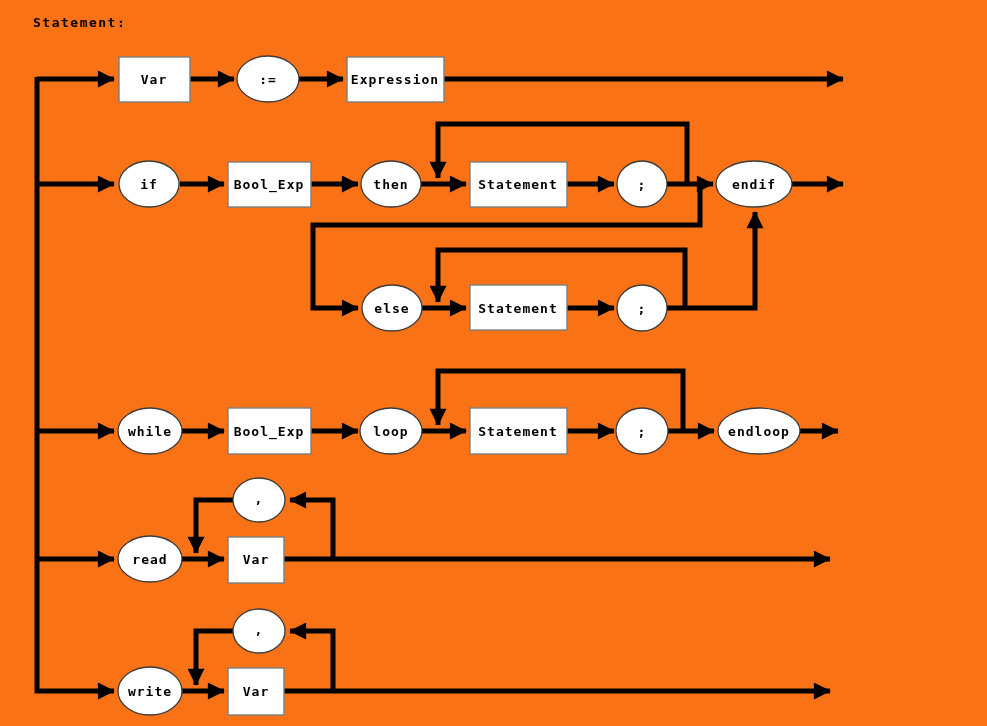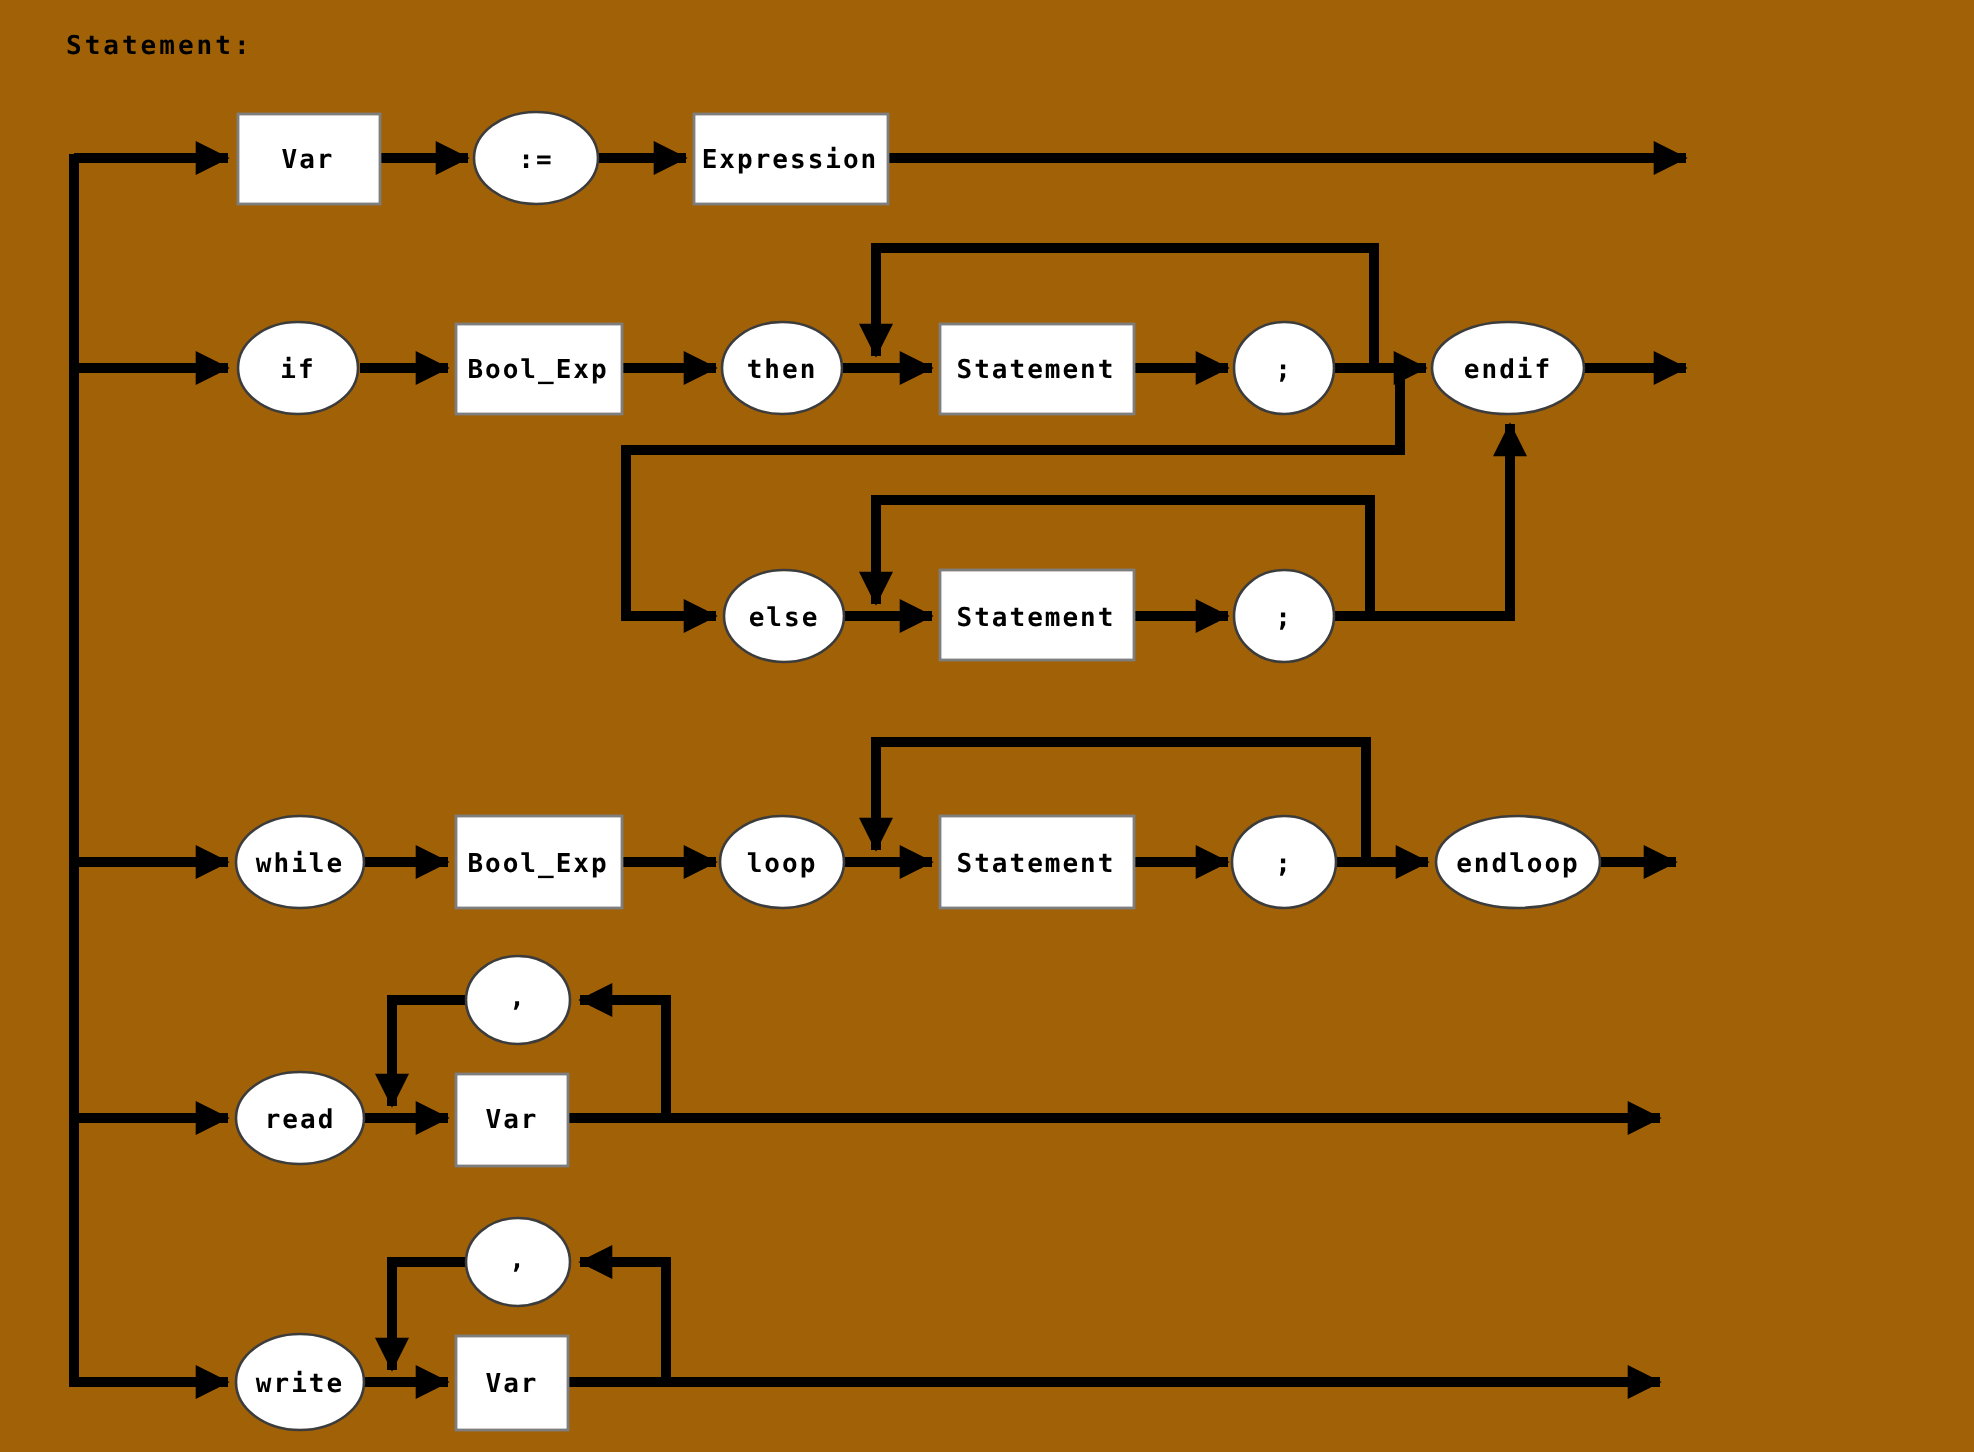--- a/index.html
+++ b/index.html
@@ -4,21 +4,21 @@
 <style>
   html, body {
     margin: 0;
     padding: 0;
     background: #ffffff;
   }
   #stage {
     position: relative;
     width: 987px;
     height: 726px;
-    background: #a16207;
+    background: #f97316;
     overflow: hidden;
     text-decoration: underline;
   }
   svg { display: block; }
   .connector {
     stroke: #000000;
     stroke-width: 5;
     fill: none;
   }
   .node-rect {

